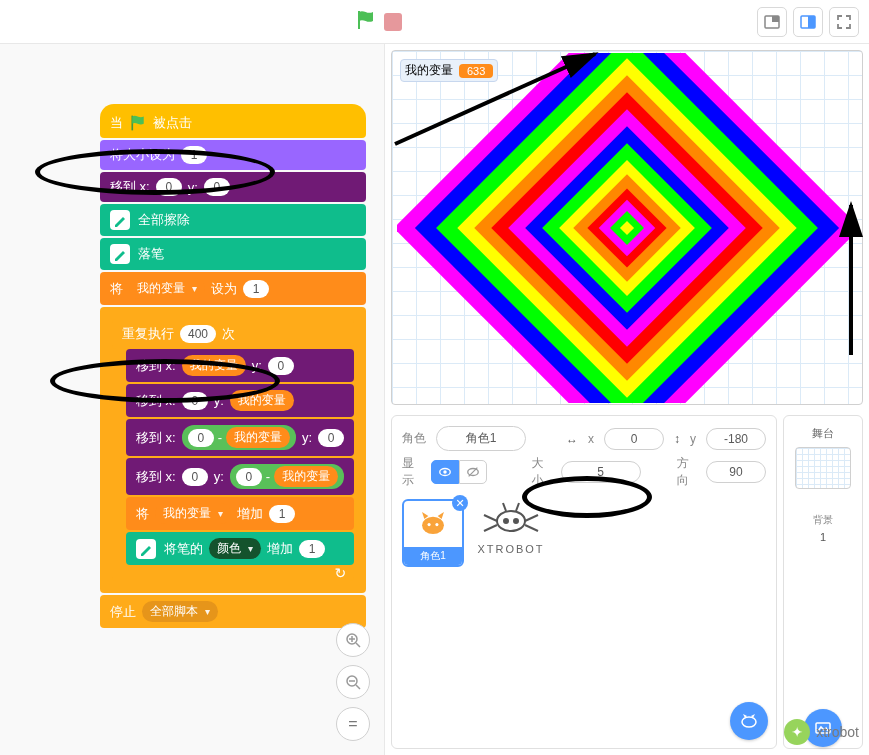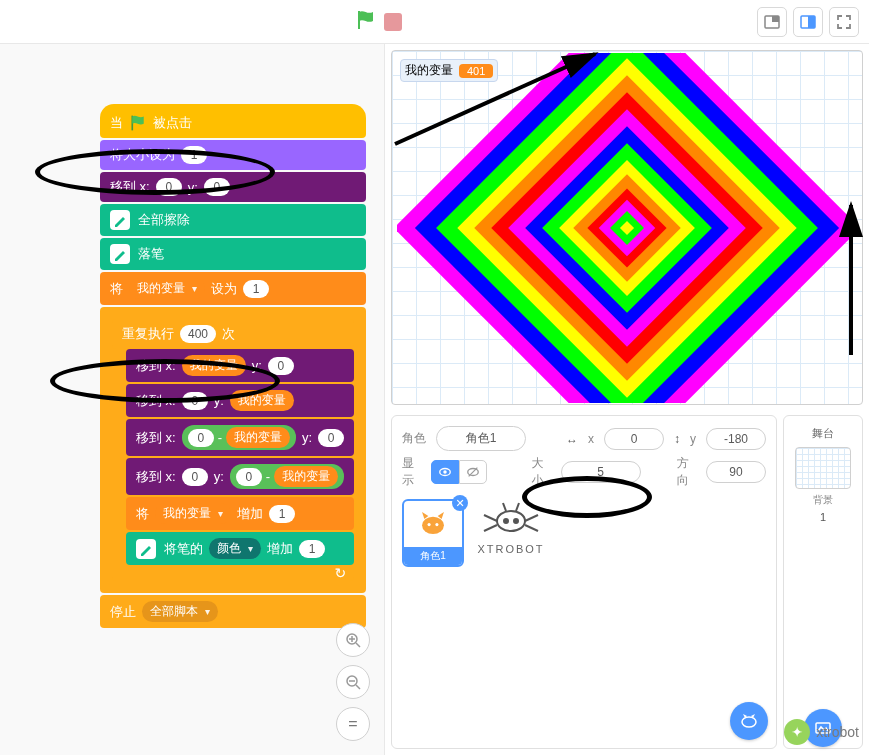--- a/index.html
+++ b/index.html
@@ -47,21 +47,21 @@
   .sprite-list { display:flex; gap:12px; margin-top:6px; align-items:flex-start;}
   .sprite-thumb { width:62px; border:2px solid #4c97ff; border-radius:6px; background:#fff; text-align:center; padding:4px 2px 2px 2px; position:relative;}
   .sprite-thumb .close { position:absolute; top:-6px; right:-6px; width:16px; height:16px; border-radius:50%; background:#4c97ff; color:#fff; font-size:11px; display:flex; align-items:center; justify-content:center;}
   .sprite-thumb .nm { background:#4c97ff; color:#fff; font-size:10px; border-radius:0 0 4px 4px; padding:2px 0; margin:2px -2px -2px -2px;}
   .xtrobot-logo { display:flex; flex-direction:column; align-items:center; gap:4px; color:#666; font-size:11px; letter-spacing:2px;}
 
   .stage-panel .lab { font-size:11px; color:#666; margin-bottom:6px;}
   .stage-thumb { width:56px; height:42px; border:1px solid #d0d0d0; border-radius:4px;
     background-image:linear-gradient(#dbeaf7 1px, transparent 1px),linear-gradient(90deg,#dbeaf7 1px, transparent 1px);
     background-size:6px 6px; background-color:#fff;}
-  .stage-panel .bk { font-size:10px; color:#888; margin-top:4px;}
+  .stage-panel .bk { font-size:10px; color:#888; margin-top:24px;}
   .stage-panel .cnt { font-size:11px; color:#555; margin-top:4px;}
 
   
   .blocks { position:absolute; left:100px; top:60px; font-size:13px; color:#fff; }
   .blk { border-radius:4px; padding:6px 10px; margin-bottom:2px; display:flex; align-items:center; gap:6px; white-space:nowrap; position:relative;}
   .hat { border-radius:14px 14px 4px 4px; padding-top:10px;}
   .ev { background:#ffbf00; }   
   .lk { background:#9966ff; }   
   .mo { background:#701a75; }   
   .pn { background:#0fbd8c; }   
@@ -234,21 +234,21 @@
             <span>增加</span>
             <span class="inp">1</span>
           </div>
           <div class="blk pn indent">
             <span class="pen-ico">
                 <svg viewBox="0 0 14 14">
                   <path d="M2 12l8-8 2 2-8 8H2z" fill="#0fbd8c"></path>
                 </svg>
               </span>
             <span>将笔的</span>
-            <span class="varpill dd" style="background:#0f766e">颜色</span>
+            <span class="varpill dd" style="background:#14532d">颜色</span>
             <span>增加</span>
             <span class="inp">1</span>
           </div>
         </div>
         <div class="c-foot"></div>
       </div>
 
 
       <div class="blk ct">
         <span>停止</span>
@@ -274,21 +274,21 @@
         </div>
       <div class="side-btn">=</div>
     </div>
   </div>
 
   <div class="right-col">
     <div class="stage-wrap">
       <div class="stage">
         <div class="var-monitor">
           <span>我的变量</span>
-          <span class="val">401</span>
+          <span class="val">633</span>
         </div>
 
         <svg class="diamond-svg" width="460" height="350" viewBox="-230 -175 460 350">
           <g transform="rotate(45)">
             <rect x="-165" y="-165" width="330" height="330" fill="#ff00ff"></rect>
             <rect x="-150" y="-150" width="300" height="300" fill="#0000ff"></rect>
             <rect x="-135" y="-135" width="270" height="270" fill="#00ff00"></rect>
             <rect x="-120" y="-120" width="240" height="240" fill="#ffff00"></rect>
             <rect x="-108" y="-108" width="216" height="216" fill="#ff8800"></rect>
             <rect x="-96" y="-96" width="192" height="192" fill="#ff0000"></rect>

